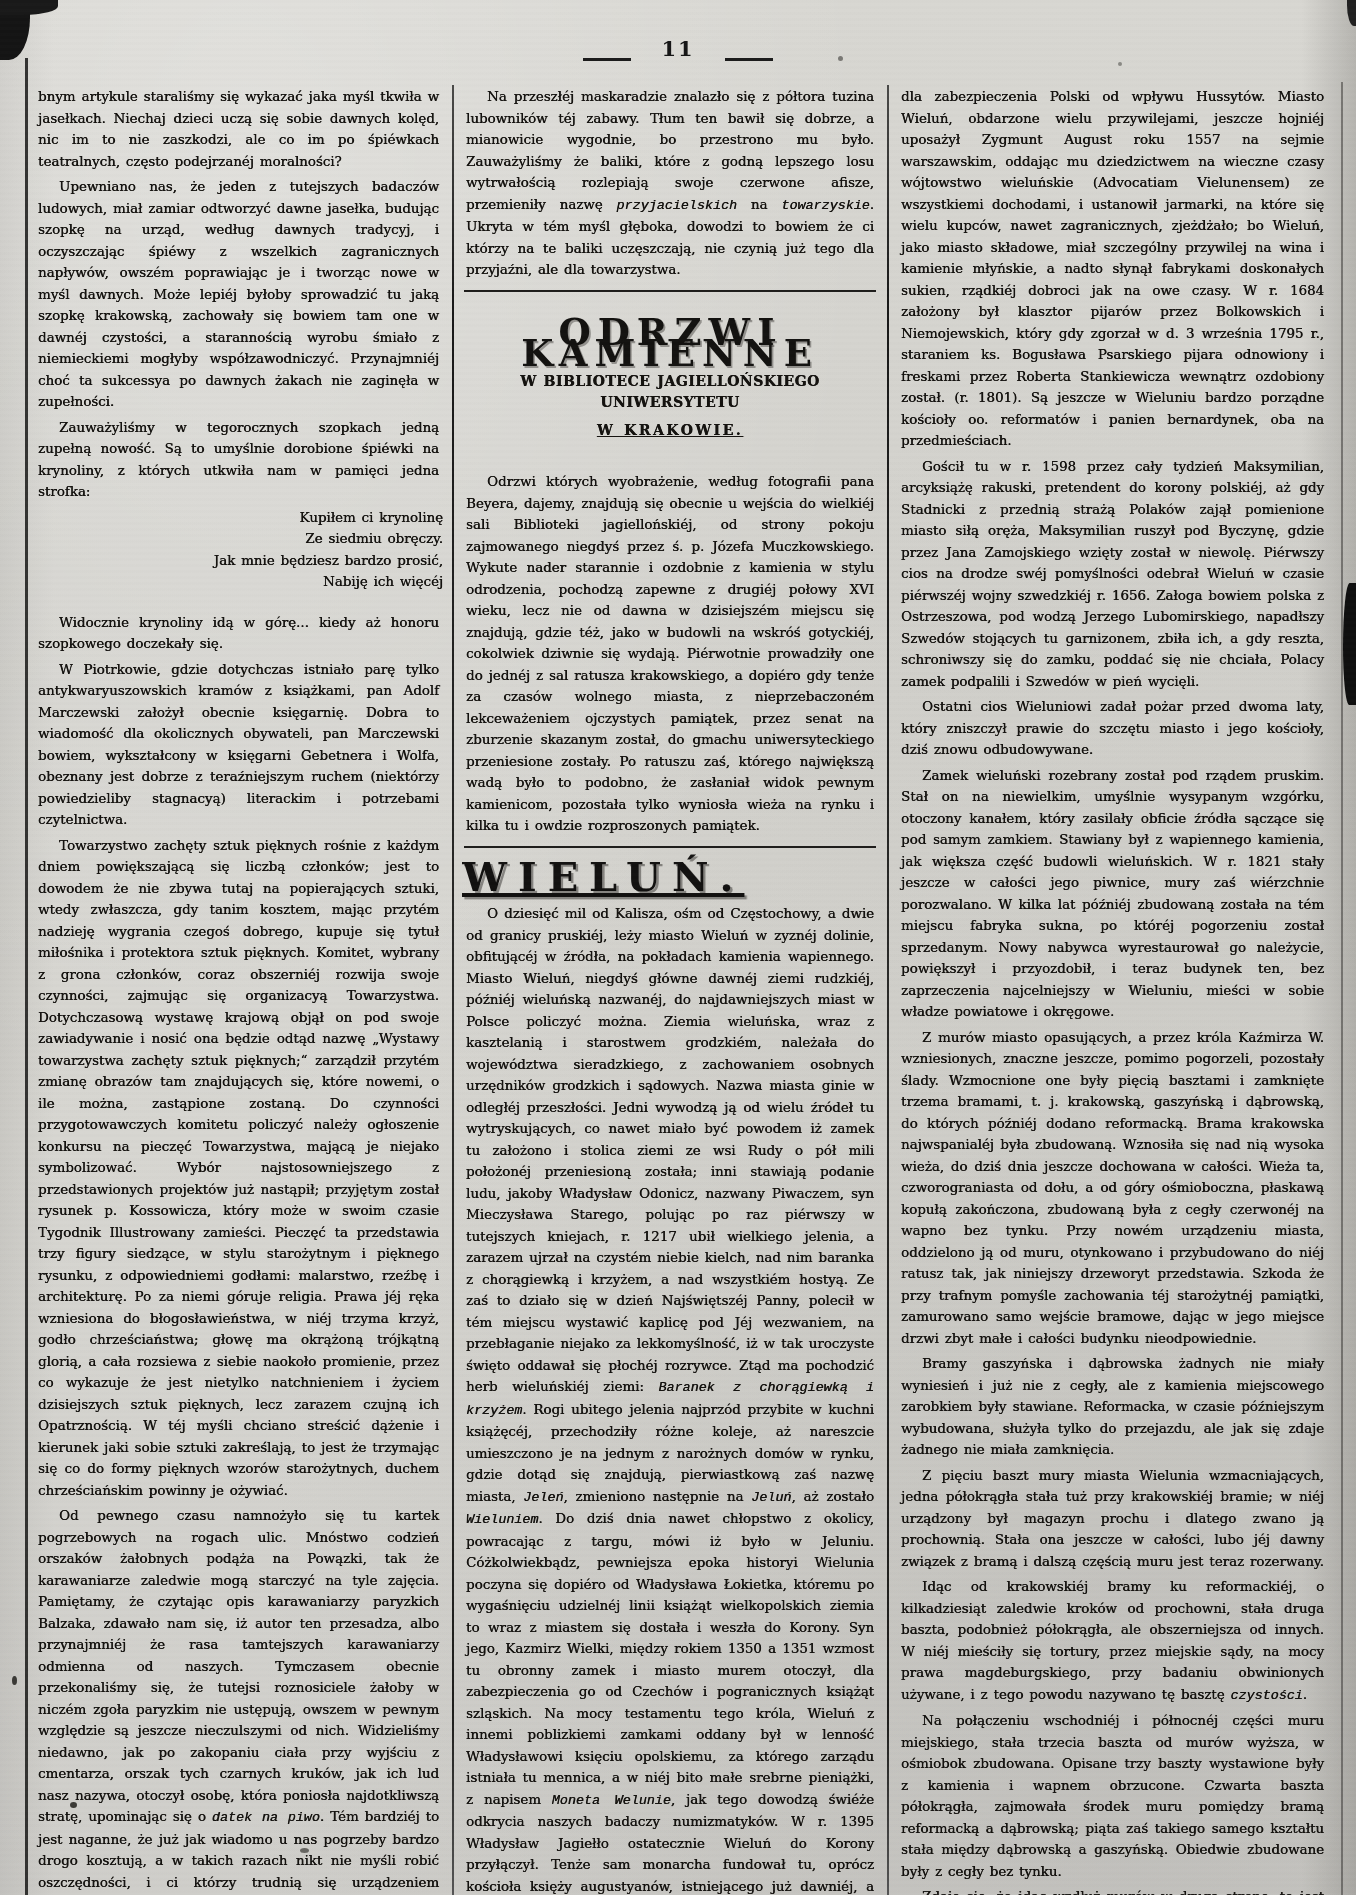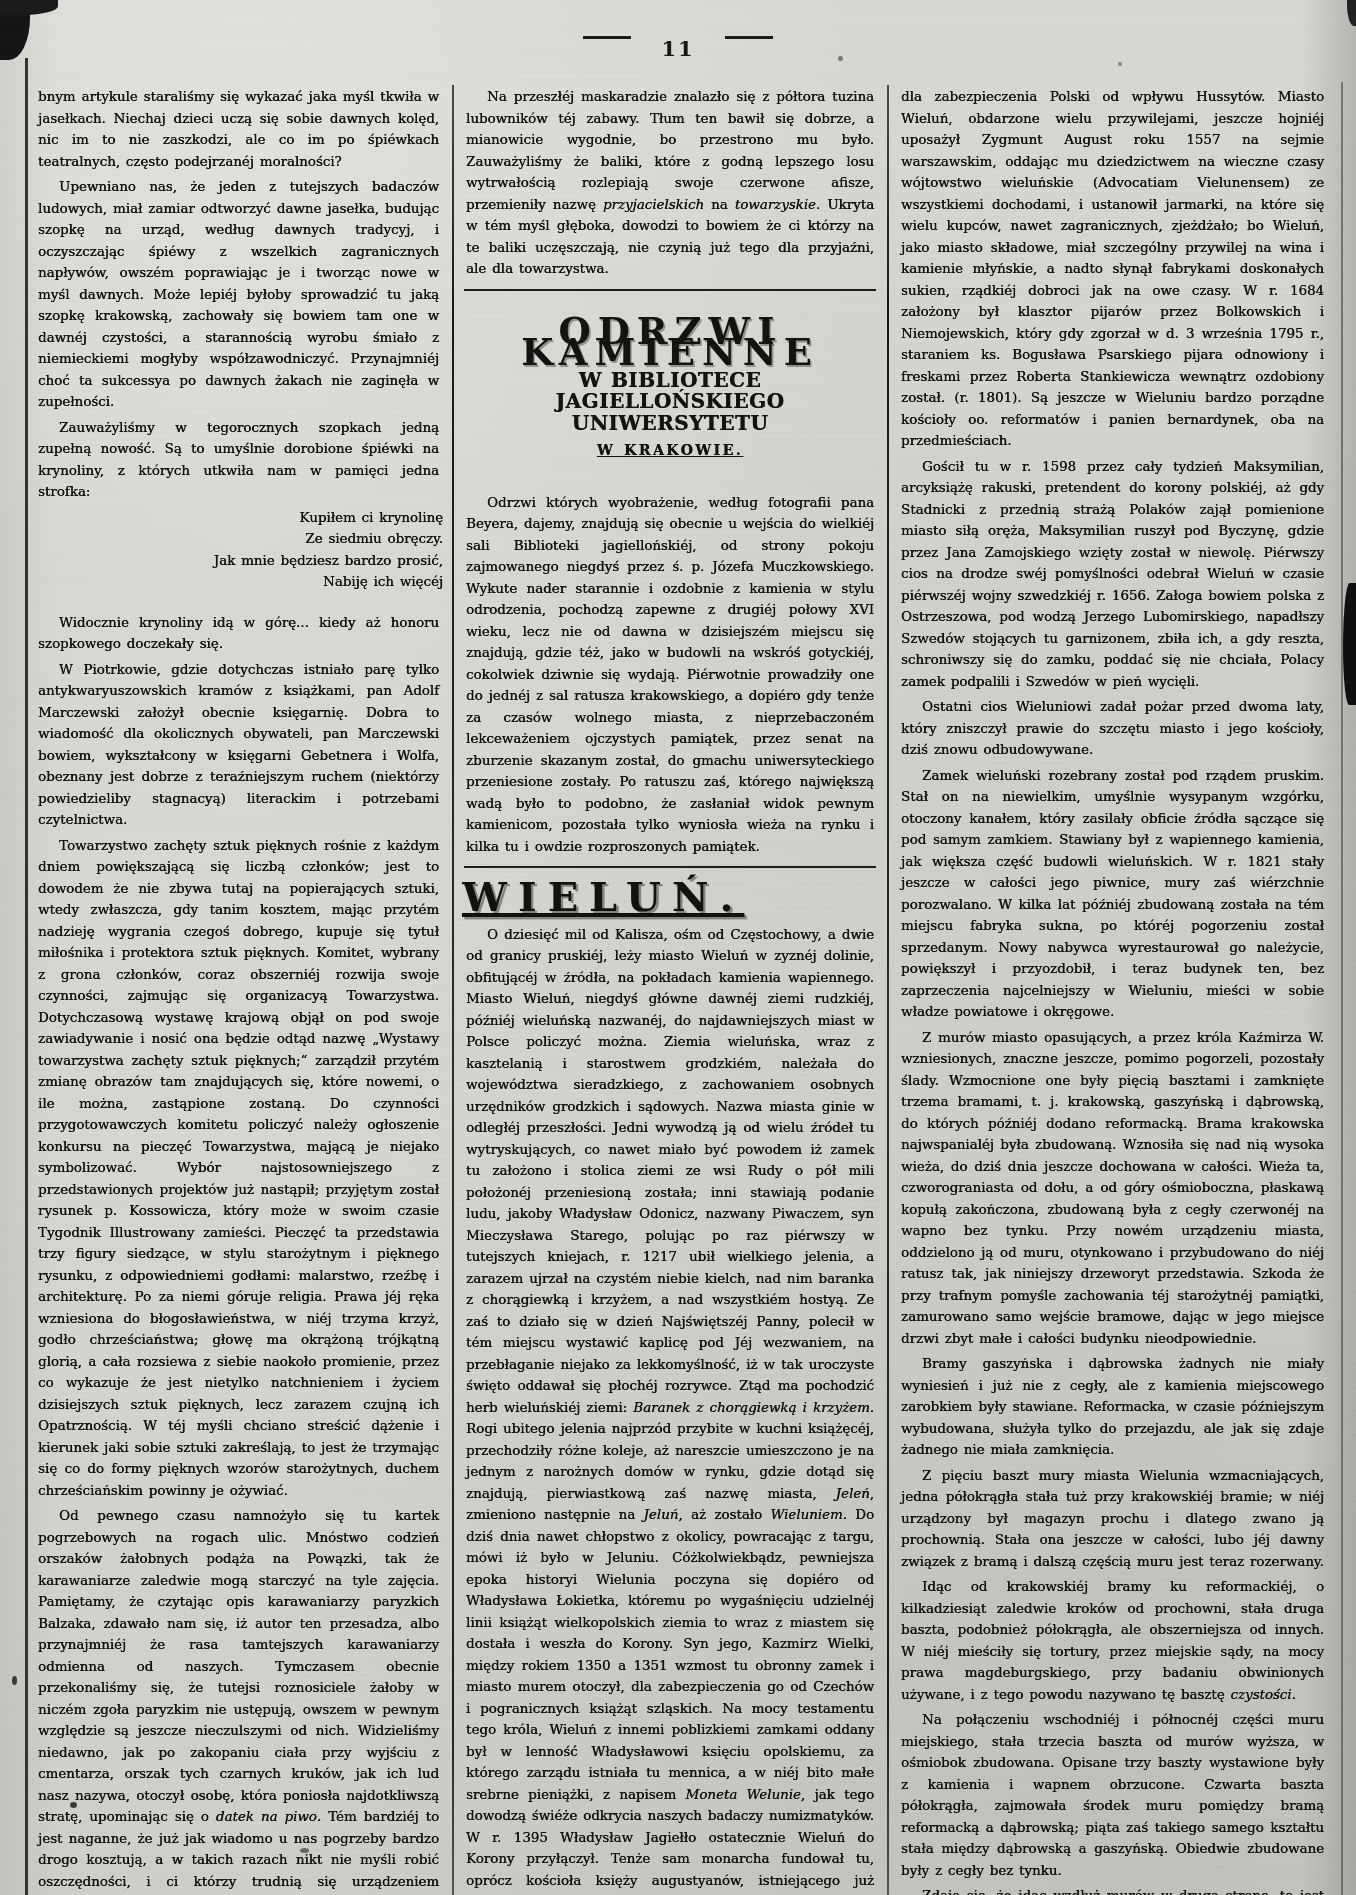--- a/index.html
+++ b/index.html
@@ -8,43 +8,43 @@
        background:#d6d5d0;}
   .sheet{position:absolute;inset:0;
     background:
       radial-gradient(ellipse at 18% 8%, rgba(255,255,255,.25), transparent 40%),
       radial-gradient(ellipse at 85% 90%, rgba(120,118,112,.18), transparent 55%),
       linear-gradient(90deg, rgba(80,78,74,.10) 0%, rgba(0,0,0,0) 4%, rgba(0,0,0,0) 96%, rgba(60,58,54,.22) 100%),
       linear-gradient(180deg,#d8d7d2 0%,#d3d2cd 30%,#d7d6d1 60%,#cfceca 100%);}
   .grain{position:absolute;inset:0;pointer-events:none;opacity:.5;
     background:repeating-linear-gradient(180deg, rgba(0,0,0,.015) 0 3px, rgba(255,255,255,.015) 3px 6px);}
   
-  .pg-head{position:absolute;top:36px;left:0;width:100%;display:flex;justify-content:center;align-items:flex-start;gap:30px;}
+  .pg-head{position:absolute;top:36px;left:0;width:100%;display:flex;justify-content:center;align-items:flex-end;gap:30px;}
   .dash{display:inline-block;width:48px;height:3px;background:#1b1b1b;}
   .pg-num{font-size:21px;font-weight:bold;color:#161616;letter-spacing:2px;}
   
   .cols{position:absolute;top:82px;left:34px;right:12px;bottom:0;display:flex;}
   .col{color:#14120f;font-size:13.4px;line-height:21.5px;text-align:justify;
        word-spacing:1.6px;text-shadow:.35px 0 0 currentColor;overflow:hidden;}
   .col1{width:409px;}
   .col2{width:416px;}
   .col3{width:431px;}
   .vrule{width:2px;margin:3px 8px 0 9px;background:linear-gradient(180deg,#4a4a48,#181818 12%,#2c2c2a 55%,#1d1d1b 90%,#555);}
   p.para{margin:4px;text-indent:21px;}
   p.cont{text-indent:0;}
   .poem{margin:2px 0 19px 96px;text-align:right;text-indent:0;}
   .poem div{white-space:nowrap;}
   .rule-h{border:0;border-top:2px solid #1e1d1b;margin:9px 2px 8px 2px;}
   .h-odrzwi{text-align:center;font-weight:bold;font-size:37px;letter-spacing:7px;
     margin:30px 0 6px 0;text-indent:0;color:#131210;text-shadow:1.6px 1.6px 0 rgba(20,18,15,.35);}
-  .h-sub{text-align:center;font-weight:bold;font-size:20px;letter-spacing:.5px;margin:2px 8px 4px;text-indent:0;}
+  .h-sub{text-align:center;font-weight:bold;font-size:14px;letter-spacing:.5px;margin:2px 8px 4px;text-indent:0;}
   .h-sub2{text-align:center;font-weight:bold;font-size:14px;letter-spacing:2.5px;margin:6px 0 30px;text-indent:0;text-decoration:underline;}
   .h-wielun{font-weight:bold;font-size:40px;letter-spacing:11px;
     margin:18px 0 16px 0;text-indent:0;color:#121110;text-shadow:2.4px 2.4px 0 rgba(25,22,18,.42);text-decoration:underline;}
-  em{font-style:italic;}
+  em{font-style:italic;font-family:Liberation Mono, monospace;}
   
   .blob-tl{position:absolute;left:0;top:0;width:30px;height:60px;background:#141414;border-radius:0 18% 70% 0;}
   .blob-tl2{position:absolute;left:0;top:0;width:58px;height:15px;background:#191919;border-radius:0 0 60% 0;}
   .edge-left{position:absolute;left:25px;top:58px;bottom:0;width:3px;background:#1c1c1b;opacity:.88;}
   .edge-right{position:absolute;right:13px;top:82px;bottom:0;width:2px;background:#3c3b39;opacity:.55;}
   .blob-r{position:absolute;right:0;top:583px;width:13px;height:122px;background:#0f0f0f;border-radius:60% 0 0 55%;}
   .blob-r2{position:absolute;right:0;top:0;width:9px;height:26px;background:#202020;border-radius:0 0 0 80%;}
   .speck{position:absolute;background:#3a3935;border-radius:50%;}
   .s1{left:70px;top:1802px;width:7px;height:6px;}
   .s2{left:12px;top:1676px;width:5px;height:9px;}

